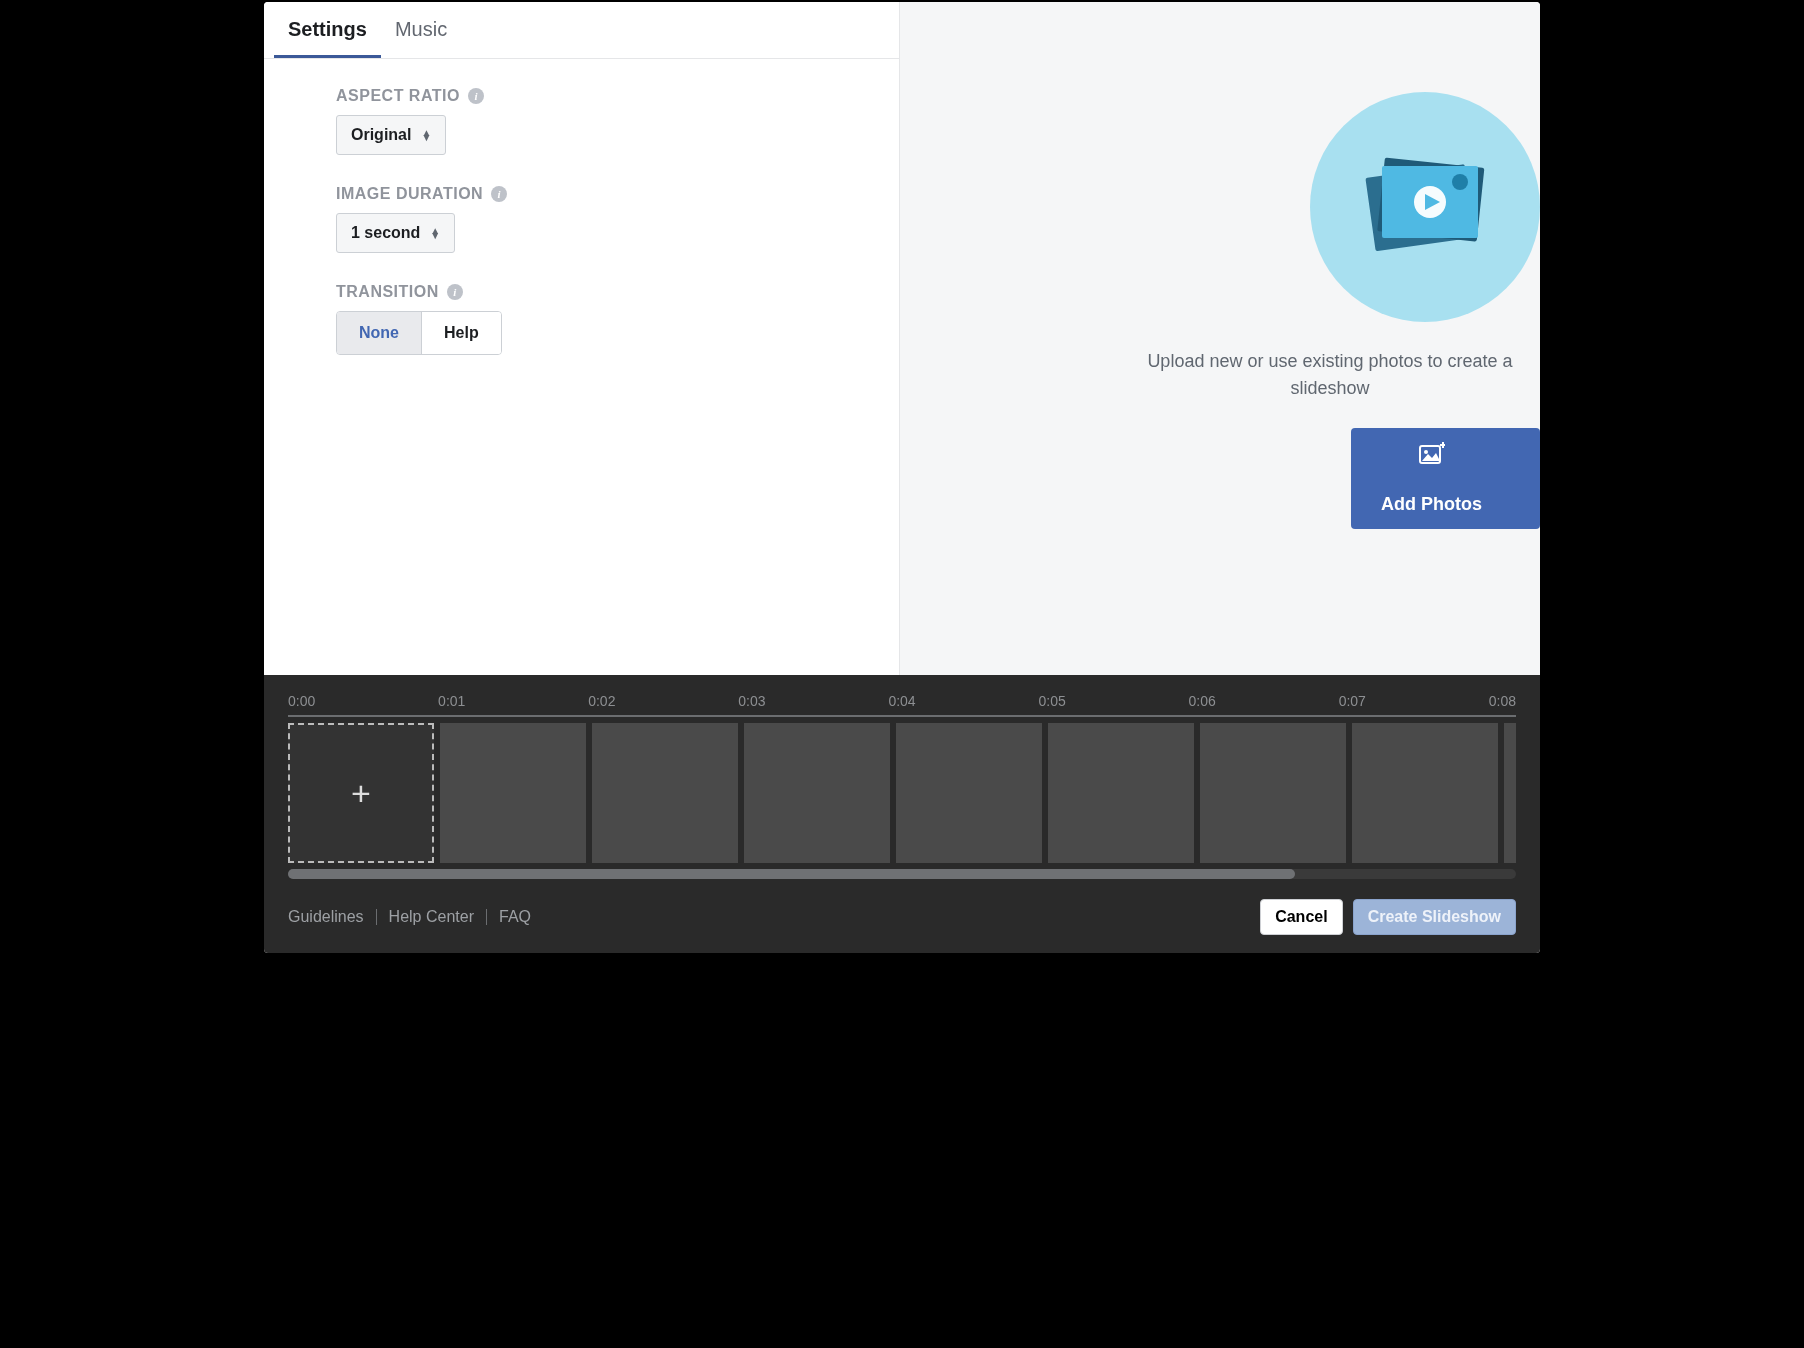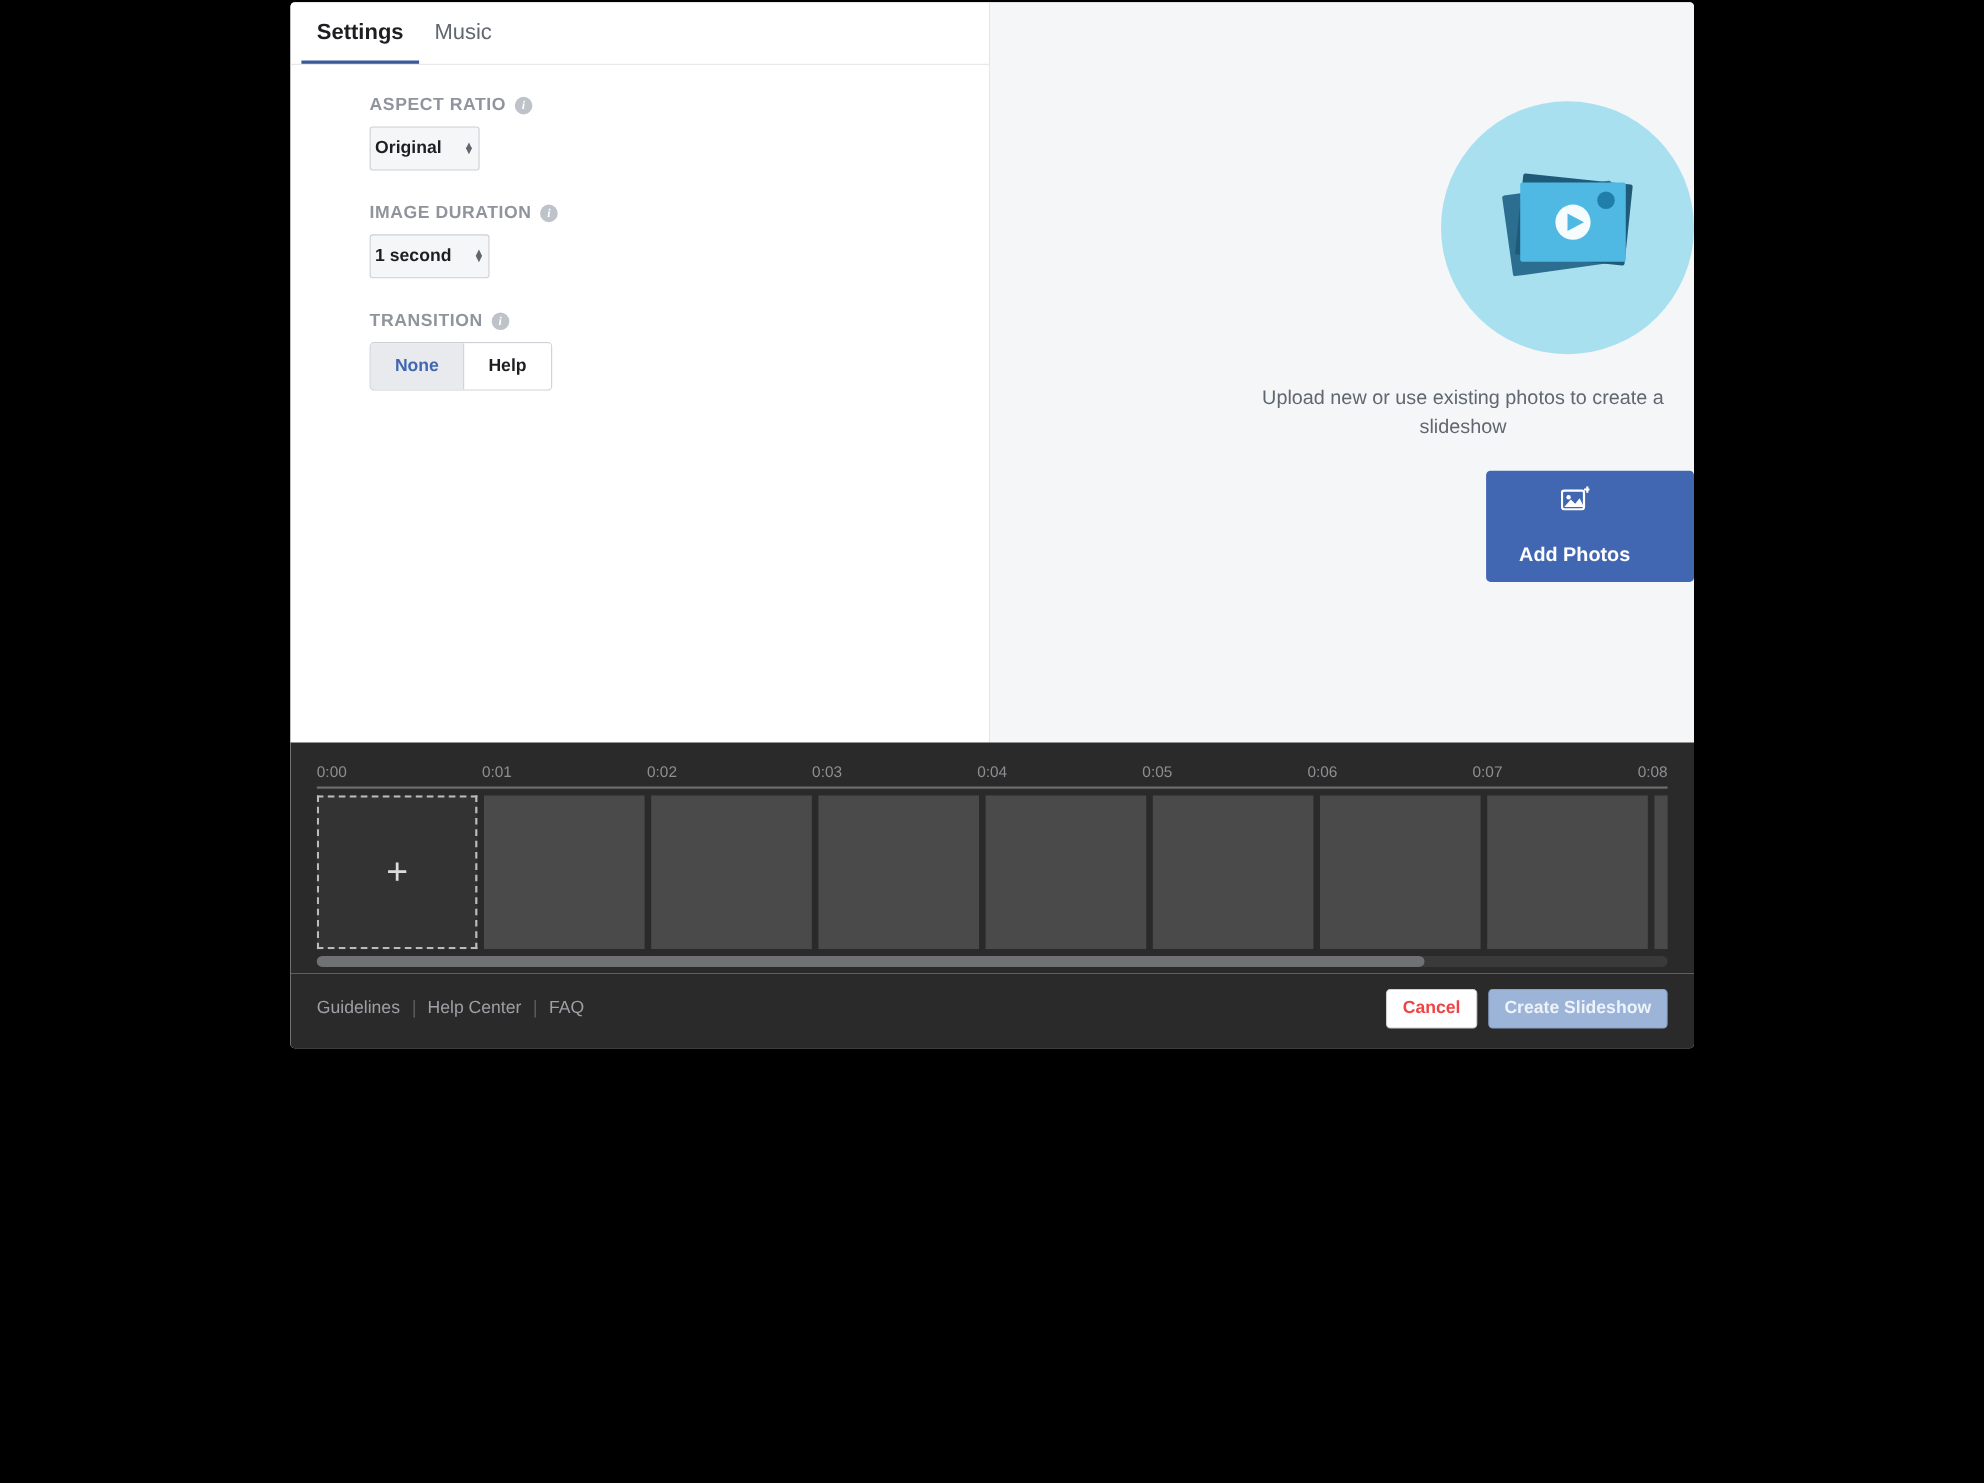--- a/index.html
+++ b/index.html
@@ -90,25 +90,25 @@
     font-weight: 700;
     display: inline-flex;
     align-items: center;
     justify-content: center;
     font-style: italic;
     font-family: Georgia, serif;
   }
   .select {
     display: inline-flex;
     align-items: center;
-    gap: 20px;
+    gap: 10px;
     border: 1px solid #ccd0d5;
     border-radius: 3px;
     background: #f5f6f7;
-    padding: 10px 4px;
+    padding: 10px 14px;
     font-size: 16px;
     font-weight: 700;
     color: #1c1e21;
     cursor: pointer;
   }
   .select-caret {
     font-size: 10px;
     color: #606770;
     display: inline-flex;
     flex-direction: column;
@@ -251,21 +251,21 @@
   .fbuttons { display: flex; gap: 10px; }
   .btn {
     border-radius: 4px;
     font-size: 16px;
     font-weight: 700;
     padding: 8px 14px;
     cursor: pointer;
   }
   .btn-cancel {
     background: #fff;
-    color: #ef4444;
+    color: #000000;
     border: 1px solid #ced0d4;
   }
   .btn-create {
     background: #9cb4d8;
     color: #eef2f9;
     border: 1px solid #8aa3cc;
     cursor: default;
   }
 </style>
 </head>

